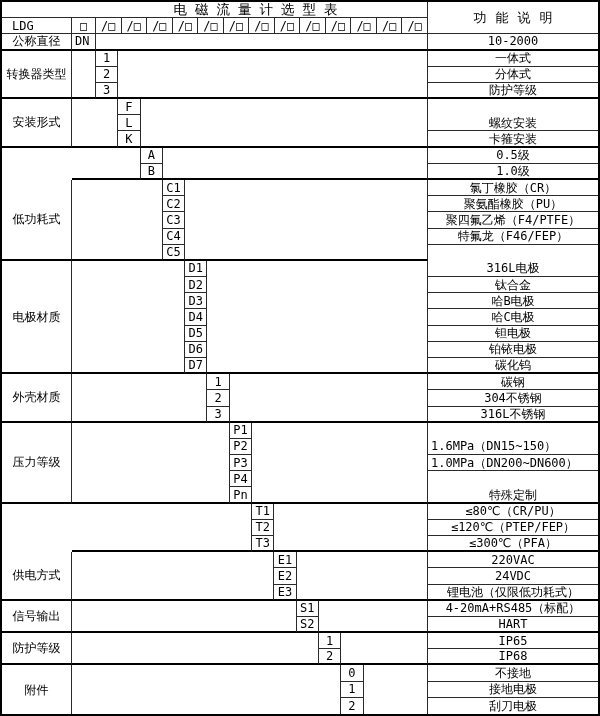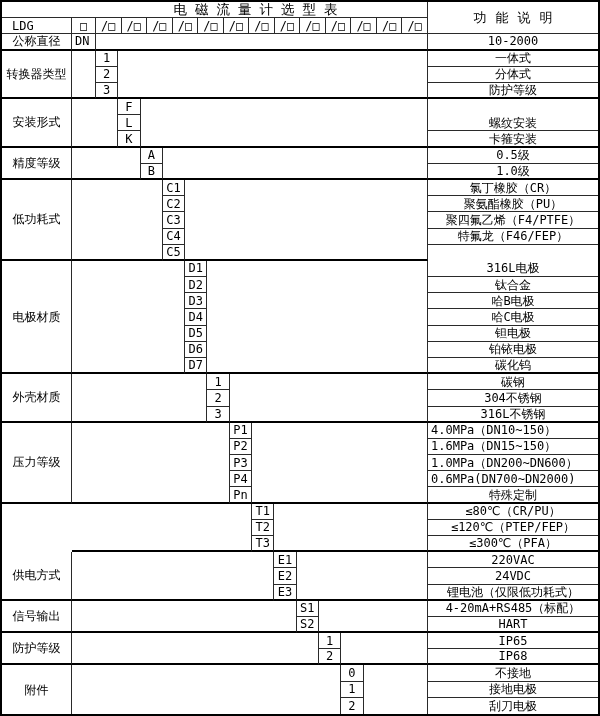--- a/index.html
+++ b/index.html
@@ -72,21 +72,20 @@
 
   <div class="c gb" style="grid-area:7/1/10/2">安装形式</div>
   <div class="c gb" style="grid-area:7/2/10/4"></div>
   <div class="c" style="grid-area:7/4/8/5">F</div>
   <div class="c" style="grid-area:8/4/9/5">L</div>
   <div class="c gb" style="grid-area:9/4/10/5">K</div>
   <div class="c gb" style="grid-area:7/5/10/16"></div>
   <div class="c noR" style="grid-area:8/16/9/17">螺纹安装</div>
   <div class="c noR gb" style="grid-area:9/16/10/17">卡箍安装</div>
 
-  <div class="c gb" style="grid-area:10/1/12/2">精度等级</div>
   <div class="c gb" style="grid-area:10/2/12/5"></div>
   <div class="c" style="grid-area:10/5/11/6">A</div>
   <div class="c gb" style="grid-area:11/5/12/6">B</div>
   <div class="c gb" style="grid-area:10/6/12/16"></div>
   <div class="c noR" style="grid-area:10/16/11/17">0.5级</div>
   <div class="c noR gb" style="grid-area:11/16/12/17">1.0级</div>
 
   <div class="c gb" style="grid-area:12/1/17/2">低功耗式</div>
   <div class="c gb" style="grid-area:12/2/17/6"></div>
   <div class="c" style="grid-area:12/6/13/7">C1</div>
@@ -129,24 +128,22 @@
   <div class="c noR gb" style="grid-area:26/16/27/17">316L不锈钢</div>
 
   <div class="c gb" style="grid-area:27/1/32/2">压力等级</div>
   <div class="c gb" style="grid-area:27/2/32/9"></div>
   <div class="c" style="grid-area:27/9/28/10">P1</div>
   <div class="c" style="grid-area:28/9/29/10">P2</div>
   <div class="c" style="grid-area:29/9/30/10">P3</div>
   <div class="c" style="grid-area:30/9/31/10">P4</div>
   <div class="c gb" style="grid-area:31/9/32/10">Pn</div>
   <div class="c gb" style="grid-area:27/10/32/16"></div>
-  <div class="c noR left" style="grid-area:27/16/28/17">4.0MPa（DN10~150）</div>
   <div class="c noR left" style="grid-area:28/16/29/17">1.6MPa（DN15~150）</div>
   <div class="c noR left" style="grid-area:29/16/30/17">1.0MPa（DN200~DN600）</div>
-  <div class="c noR left" style="grid-area:30/16/31/17">0.6MPa(DN700~DN2000)</div>
   <div class="c noR gb" style="grid-area:31/16/32/17">特殊定制</div>
 
   <div class="c gb" style="grid-area:32/2/35/10"></div>
   <div class="c" style="grid-area:32/10/33/11">T1</div>
   <div class="c" style="grid-area:33/10/34/11">T2</div>
   <div class="c gb" style="grid-area:34/10/35/11">T3</div>
   <div class="c gb" style="grid-area:32/11/35/16"></div>
   <div class="c noR" style="grid-area:32/16/33/17">≤80℃（CR/PU）</div>
   <div class="c noR" style="grid-area:33/16/34/17">≤120℃（PTEP/FEP）</div>
   <div class="c noR gb" style="grid-area:34/16/35/17">≤300℃（PFA）</div>

